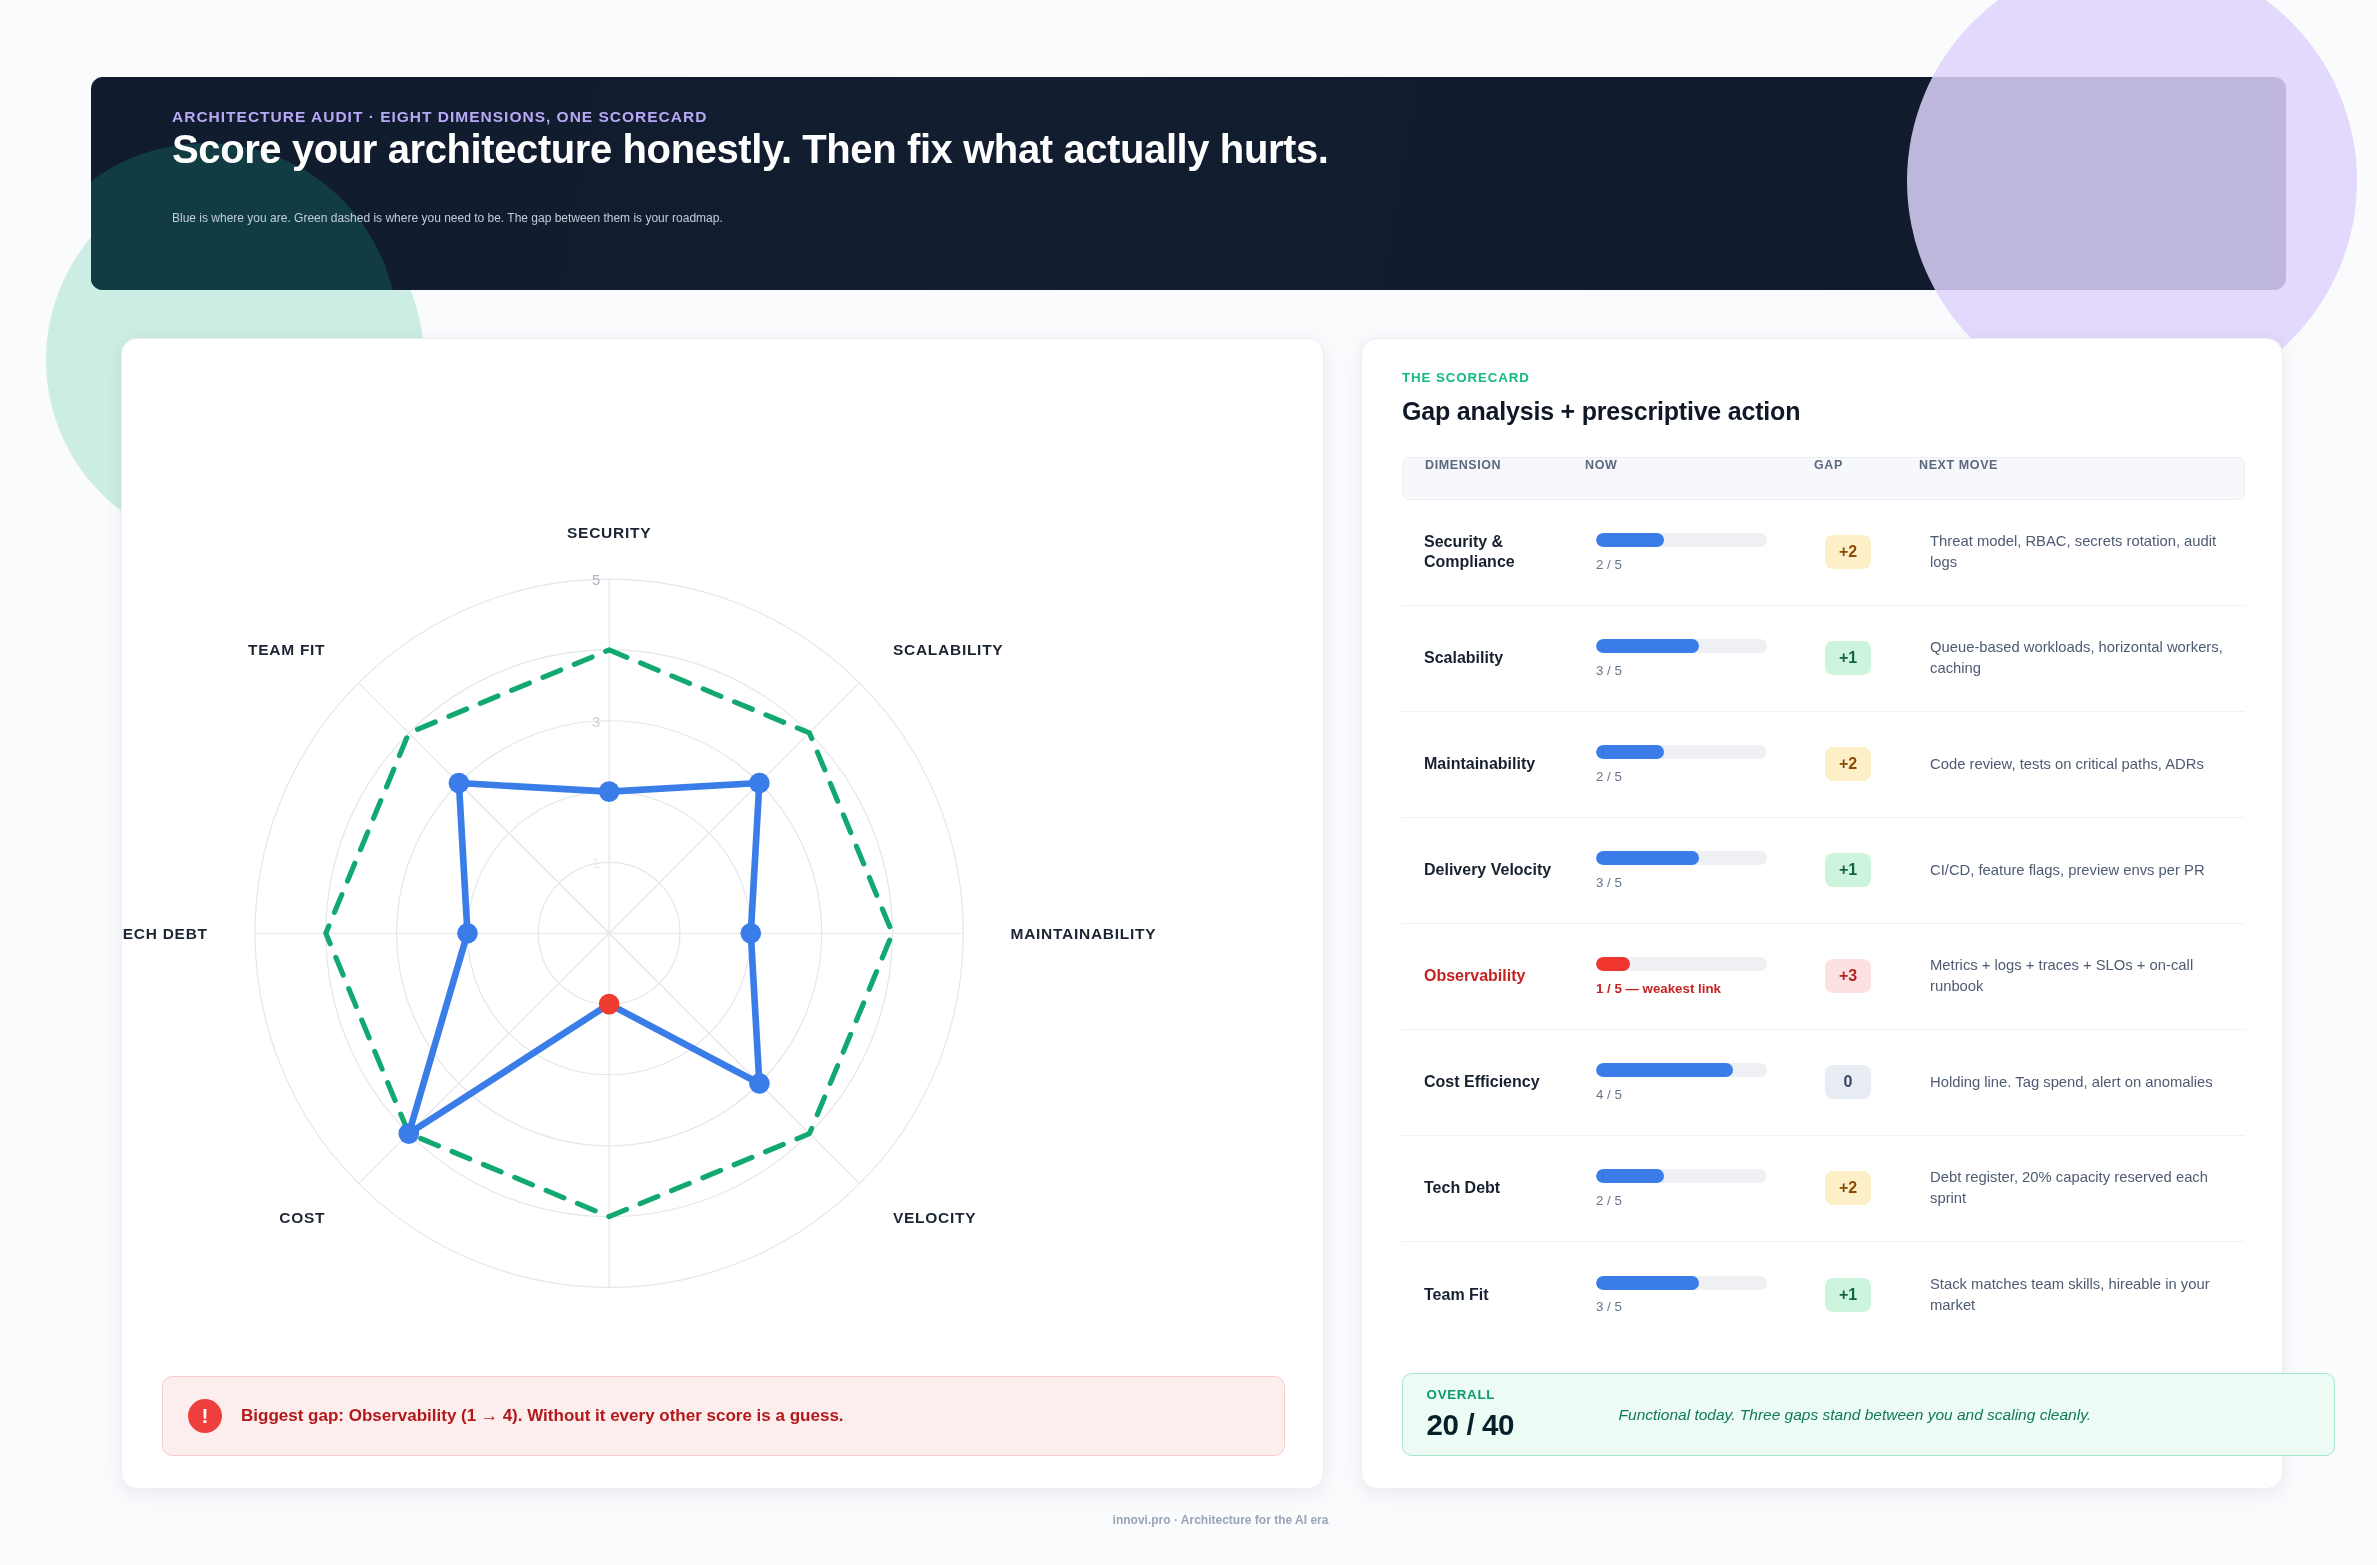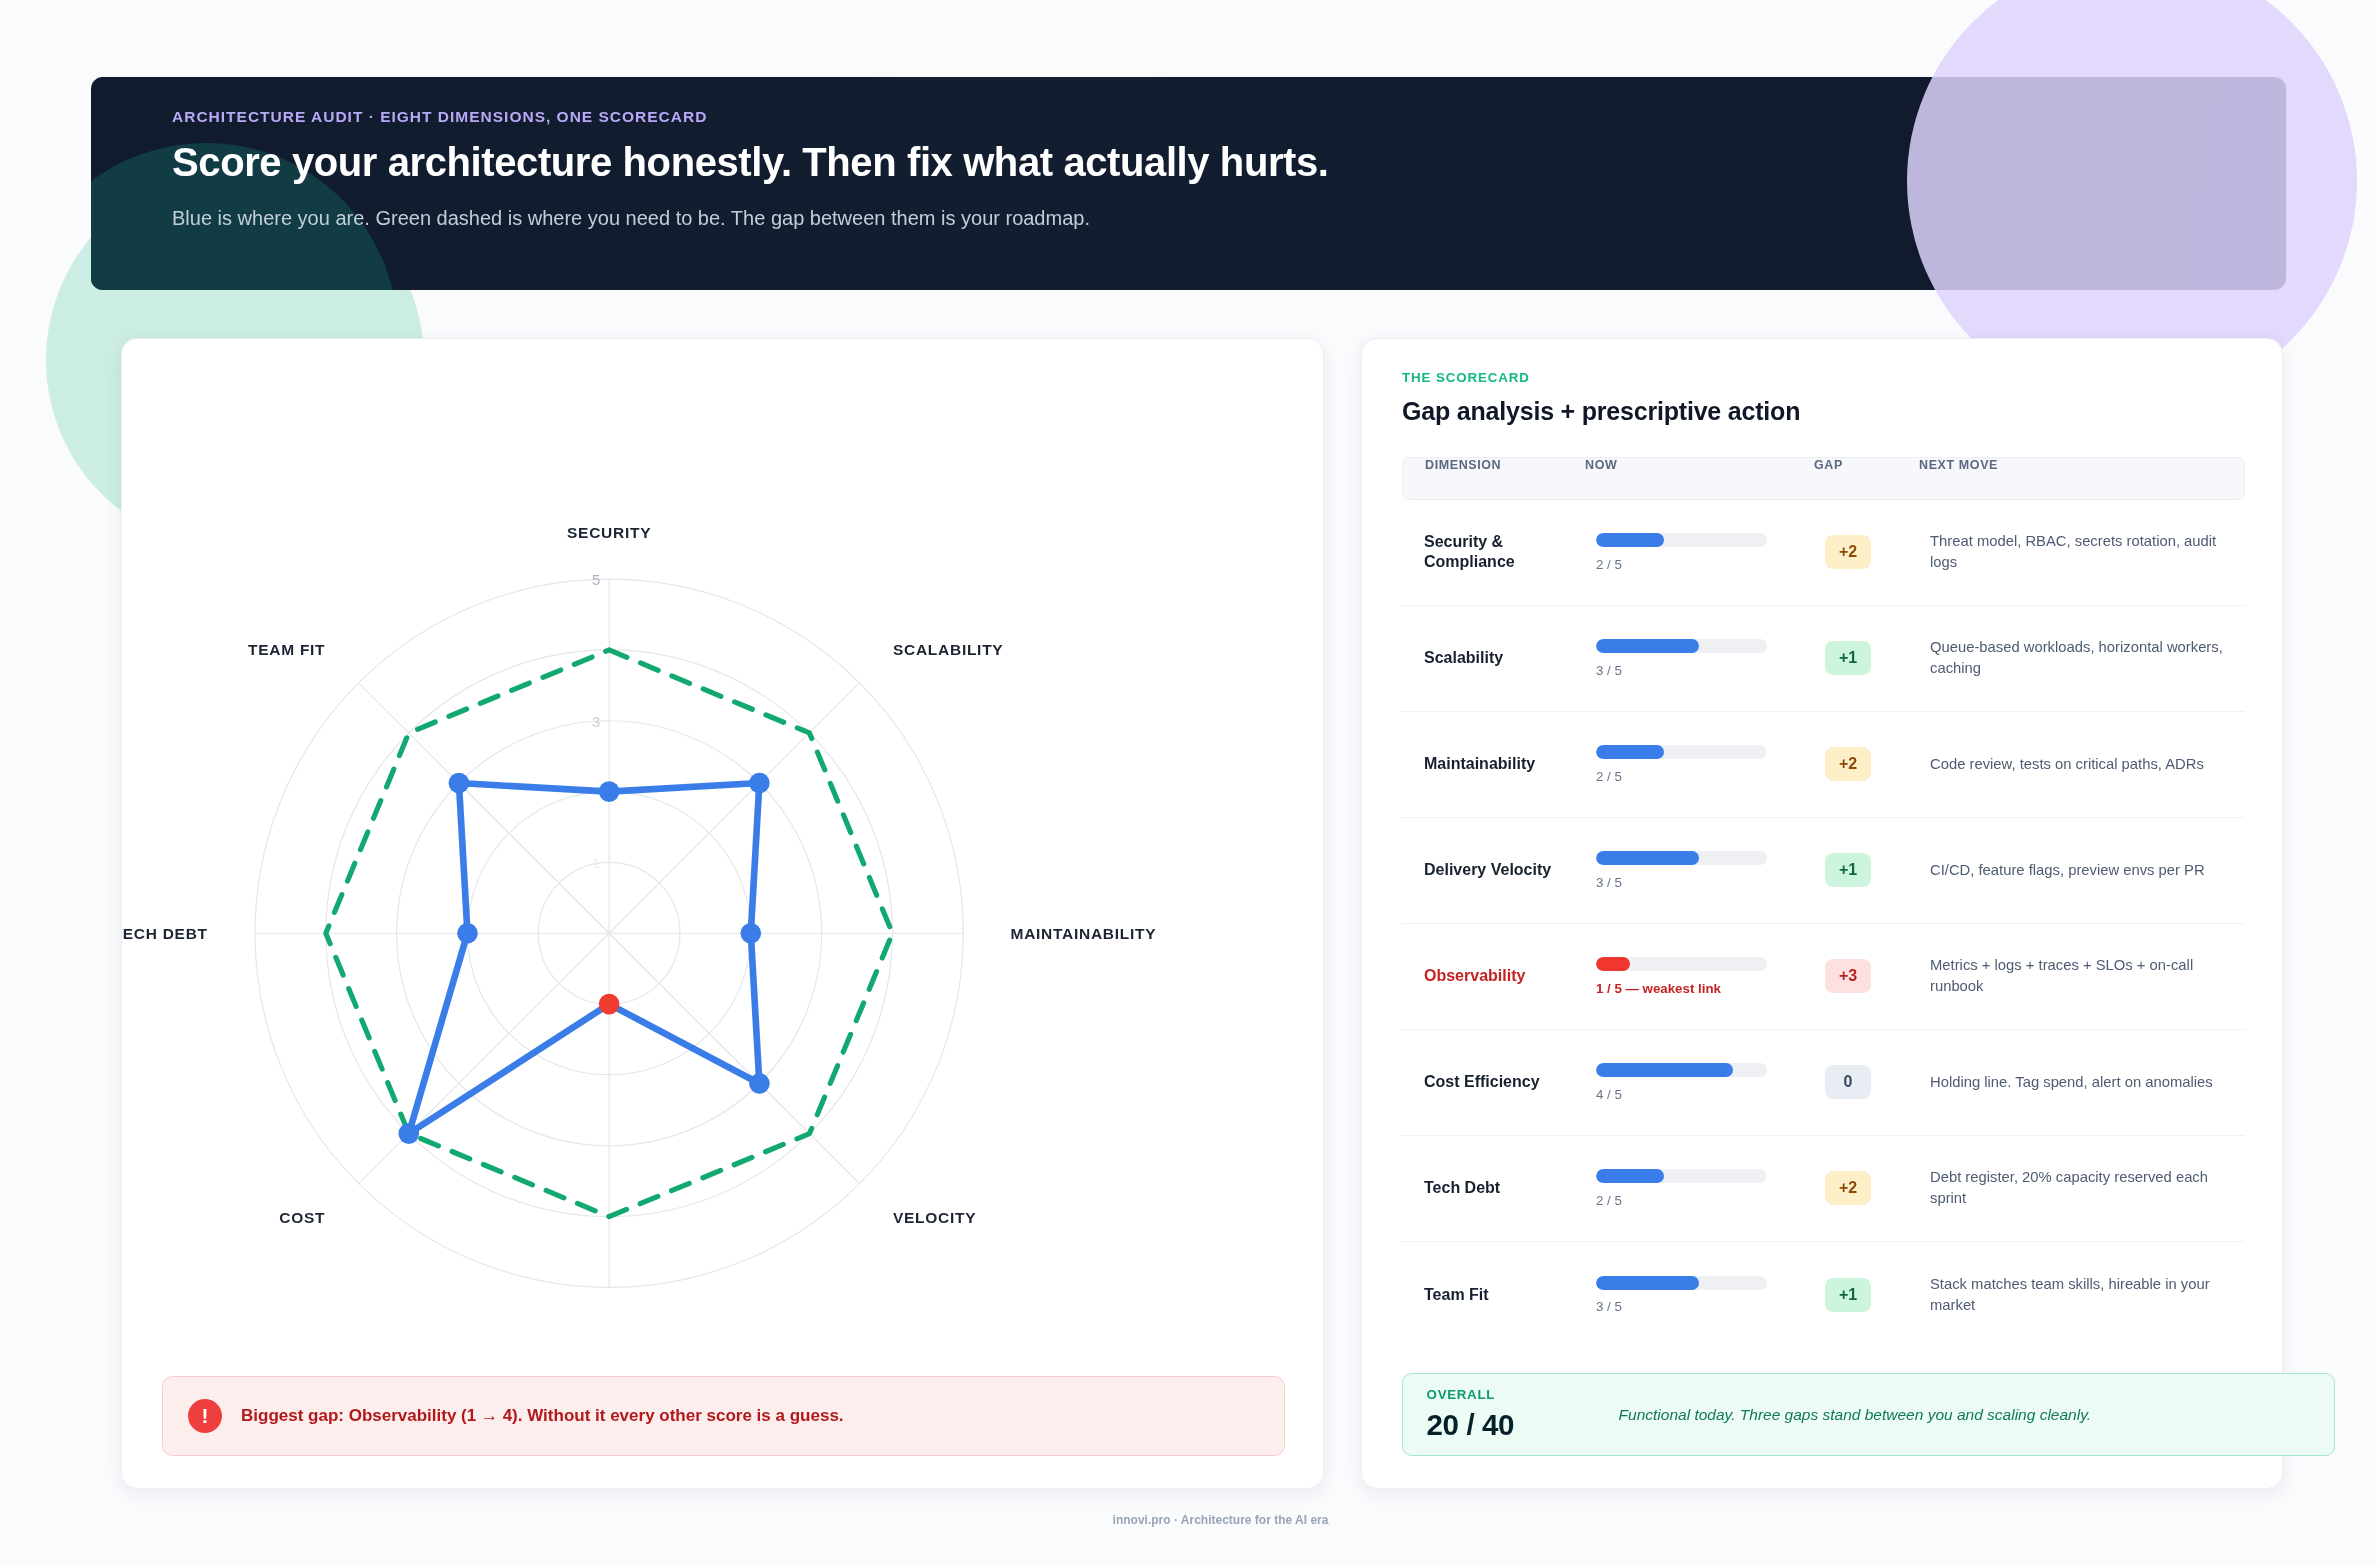--- a/index.html
+++ b/index.html
@@ -60,29 +60,29 @@
     opacity: .92;
   }
   .hero-inner { position: relative; z-index: 2; padding: 31px 0 0 81px; }
   .hero-eyebrow {
     font-size: 15.5px;
     font-weight: bold;
     letter-spacing: 1px;
     color: #b8a9f7;
   }
   .hero-title {
-    margin-top: 14px;
+    margin-top: 1px;
     font-size: 40px;
     font-weight: bold;
     color: #ffffff;
     letter-spacing: -0.4px;
   }
   .hero-sub {
-    margin-top: 22px;
-    font-size: 20px;
+    margin-top: 39px;
+    font-size: 12px;
     color: #c3cdda;
   }
 
   
   .cards {
     position: absolute;
     left: 121px; top: 338px;
     width: 2162px; height: 1151px;
     display: flex;
     gap: 37px;

